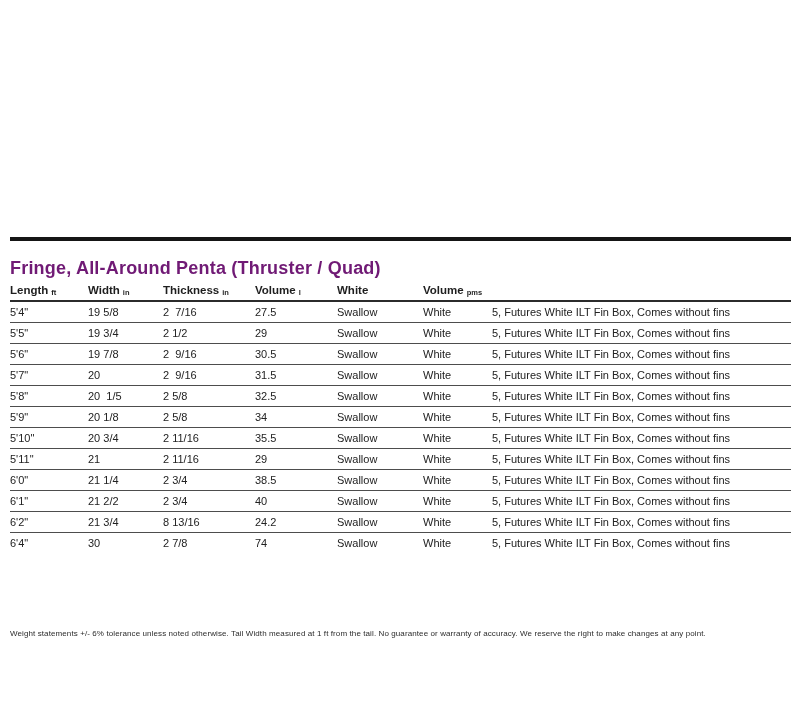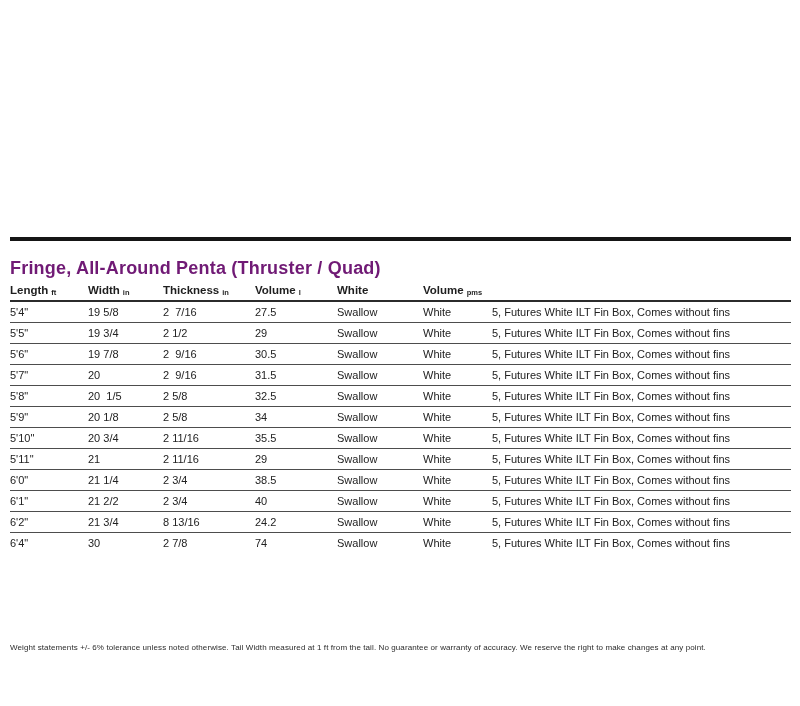--- a/index.html
+++ b/index.html
@@ -66,21 +66,21 @@
     border-bottom: none;
   }
   .cell {
     color: #222222;
     white-space: pre;
     overflow: hidden;
   }
   .footnote {
     position: absolute;
     left: 10px;
-    top: 643px;
+    top: 629px;
     width: 700px;
     font-size: 8px;
     line-height: 10px;
     color: #2c2c2c;
     letter-spacing: 0.1px;
   }
 </style>
 </head>
 <body>
 

